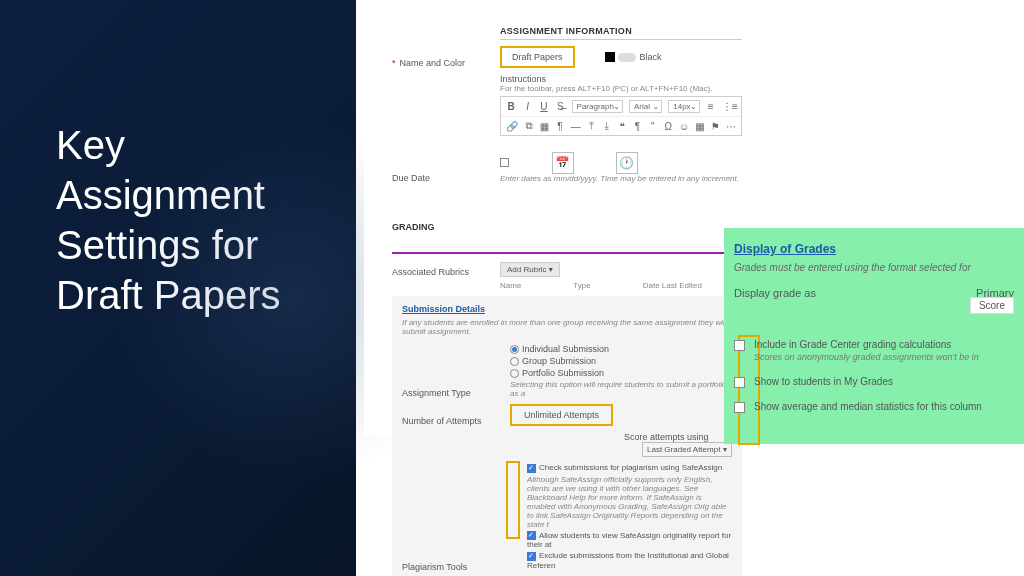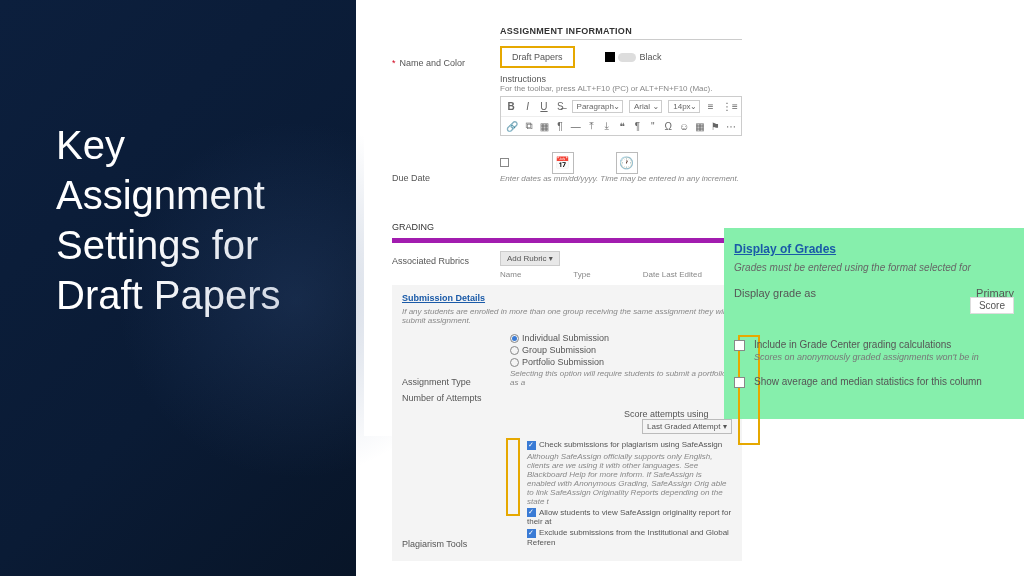--- a/index.html
+++ b/index.html
@@ -38,21 +38,21 @@
   .toolbar { border: 1px solid #ccc; margin-top: 3px; margin-left: 108px; }
   .toolbar-row { display: flex; gap: 6px; padding: 3px 5px; border-bottom: 1px solid #eee; align-items: center; font-size: 10px; color: #666; }
   .toolbar-row:last-child { border-bottom: none; }
   .tb-btn { width: 14px; text-align: center; cursor: pointer; }
   .tb-sel { border: 1px solid #ccc; padding: 1px 8px 1px 4px; font-size: 8px; position: relative; }
   .tb-sel::after { content: "⌄"; position: absolute; right: 2px; }
 
   .calendar, .clock { width: 22px; height: 22px; border: 1px solid #bbb; display: inline-flex; align-items: center; justify-content: center; font-size: 12px; color: #888; margin-left: 40px; }
   .hint { color: #888; font-style: italic; font-size: 8px; }
 
-  .sec-head2 { font-size: 9px; font-weight: 400; color: #333; padding-bottom: 6px; border-bottom: 5px solid #a21caf; margin-bottom: 8px; }
+  .sec-head2 { font-size: 9px; font-weight: 700; color: #333; padding-bottom: 20px; border-bottom: 2px solid #a21caf; margin-bottom: 8px; }
   .points-box { border: 2px solid #e6a800; width: 60px; height: 18px; padding: 2px 6px; font-size: 9px; }
   .add-rubric { display: inline-block; background: #e8e8e8; border: 1px solid #ccc; padding: 2px 6px; font-size: 8px; }
   .tbl-head { display: flex; color: #888; font-size: 8px; margin-left: 108px; gap: 52px; margin-top: 3px; }
 
   .submission-box { background: #f4f4f4; padding: 8px 10px; margin-top: 6px; }
   .sub-link { color: #1a5aa8; font-weight: 700; text-decoration: underline; font-size: 9px; }
   .sub-hint { color: #888; font-style: italic; font-size: 8px; margin: 4px 0 8px; }
   .radio-opt { display: block; margin-bottom: 2px; font-size: 9px; }
   .sel { border: 1px solid #bbb; padding: 2px 4px; font-size: 8px; width: 90px; display: inline-block; position: relative; }
   .sel::after { content: "▾"; position: absolute; right: 4px; }
@@ -162,20 +162,21 @@
         <div class="val">
           <span class="radio-opt"><span class="radio sel-r"></span><span>Individual Submission</span></span>
           <span class="radio-opt"><span class="radio"></span><span>Group Submission</span></span>
           <span class="radio-opt"><span class="radio"></span><span>Portfolio Submission</span></span>
           <div class="hint">Selecting this option will require students to submit a portfolio as a</div>
         </div>
       </div>
 
       <div class="row" style="margin-top:6px;">
         <div class="lab">Number of Attempts</div>
+        <div class="val"><span class="highlight-box" style="padding:4px 12px;">Unlimited Attempts</span></div>
       </div>
 
       <div class="row" style="margin-top:6px;flex-direction:column;">
         <div class="lab">Score attempts using</div>
         <div class="val"><span class="sel">Last Graded Attempt</span></div>
       </div>
 
       <div class="row" style="margin-top:6px; position:relative;gap:17px;">
         <div class="lab">Plagiarism Tools</div>
         <div class="val">
@@ -202,18 +203,22 @@
 
     <div style="position:relative; margin-top:28px;">
       <div class="orange-tall2" style="top:-4px; height:110px;"></div>
       <div class="dog-chk">
         <span class="cb"></span>
         <span>Include in Grade Center grading calculations</span>
         <div class="dog-note">Scores on anonymously graded assignments won't be in</div>
       </div>
       <div class="dog-chk">
         <span class="cb"></span>
+        <span>Show to students in My Grades</span>
+      </div>
+      <div class="dog-chk">
+        <span class="cb"></span>
         <span>Show average and median statistics for this column</span>
       </div>
     </div>
   </div>
 
 </div>
 
 </body></html>

